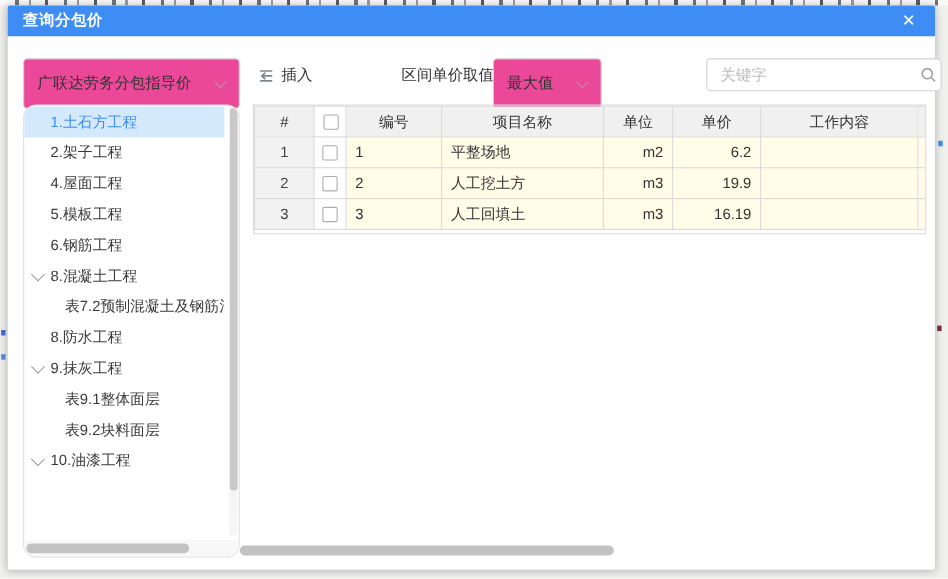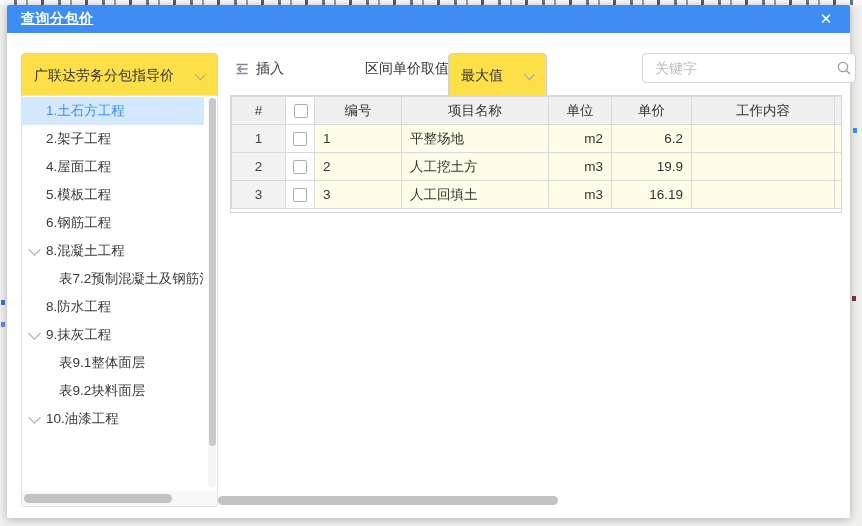--- a/index.html
+++ b/index.html
@@ -12,47 +12,47 @@
     background-image:repeating-linear-gradient(90deg, transparent 0 14px, #55606a 14px 17px, transparent 17px 26px, #8a9096 26px 28px, transparent 28px 41px, #3c444c 41px 44px);
     opacity:.85; }
   .speck { position:absolute; width:4px; height:5px; }
 
   
   .dialog { position:absolute; left:7px; top:5px; width:843px; height:513px;
     background:#ffffff; border-radius:2px; box-shadow:0 1px 8px rgba(0,0,0,.28); }
 
   .titlebar { position:absolute; left:0; top:0; right:0; height:28px; background:#3d8df5;
     border-radius:2px 2px 0 0; display:flex; align-items:center; }
-  .titlebar .title { color:#ffffff; font-size:14px; font-weight:600; padding-left:14px; letter-spacing:.5px;text-decoration:underline; }
+  .titlebar .title { color:#ffffff; font-size:14px; font-weight:600; padding-left:14px; letter-spacing:.5px; }
   .close-btn { position:absolute; right:8px; top:0; width:32px; height:28px; display:flex;
     align-items:center; justify-content:center; color:#ffffff; font-size:15px; font-weight:700; cursor:pointer; }
 
   
   .select-box { position:absolute; height:46px; border:1px solid #d2d2d2; border-radius:4px;
-    background:#fde047; display:flex; align-items:center; font-size:14px; color:#333; cursor:pointer; }
+    background:#ec4899; display:flex; align-items:center; font-size:14px; color:#333; cursor:pointer; }
   .select-box .val { padding-left:12px; flex:1; }
   .chev { width:8px; height:8px; border-right:1.6px solid #9aa0a6; border-bottom:1.6px solid #9aa0a6;
     transform:rotate(45deg) translateY(-2px); margin-right:14px; flex:none; }
   .src-select { left:14px; top:48px; width:197px; }
   .mode-select { left:441px; top:48px; width:99px; }
 
   .insert-btn { position:absolute; left:219px; top:51px; height:26px; display:flex; align-items:center;
     gap:6px; padding:0 8px; font-size:14px; color:#333; cursor:pointer; }
   .range-label { position:absolute; left:358px; top:55px; font-size:14px; color:#333; }
 
   .search-box { position:absolute; left:635px; top:48px; width:214px; height:30px;
     border:1px solid #d2d2d2; border-radius:4px; background:#fff; display:flex; align-items:center; }
   .search-box input { border:none; outline:none; flex:1; height:26px; padding-left:12px;
     font-size:14px; color:#333; font-family:inherit; background:transparent; }
   .search-box input::placeholder { color:#bdbdbd; }
   .search-ic { margin-right:9px; flex:none; display:flex; }
 
   
   .tree { position:absolute; left:14px; top:90px; width:197px; height:412px;
-    border:1px solid #e2e2e2; border-radius:2px; background:#fff; overflow:hidden; }
+    border:1px solid #e2e2e2; border-radius:12px; background:#fff; overflow:hidden; }
   .tree-items { position:absolute; left:0; top:1px; right:13px; }
   .titem { height:28px; display:flex; align-items:center; font-size:13.5px; color:#3a3a3a; cursor:pointer; white-space:nowrap; overflow:hidden; }
   .titem .twist { width:9px; height:9px; border-right:1.5px solid #9aa0a6; border-bottom:1.5px solid #9aa0a6;
     transform:rotate(45deg); margin:-4px 7px 0 8px; flex:none; }
   .titem.lvl1 { padding-left:24px; }
   .titem.lvl1.exp { padding-left:0; }
   .titem.lvl2 { padding-left:37px; }
   .titem.selected { background:#d5e9fd; color:#3d8df5; }
   .tree-vtrack { position:absolute; right:1px; top:1px; width:8px; height:390px; background:#f5f5f5; border-radius:4px; }
   .tree-vthumb { position:absolute; right:1px; top:2px; width:7px; height:348px; background:#c9c9c9; border-radius:4px; }

